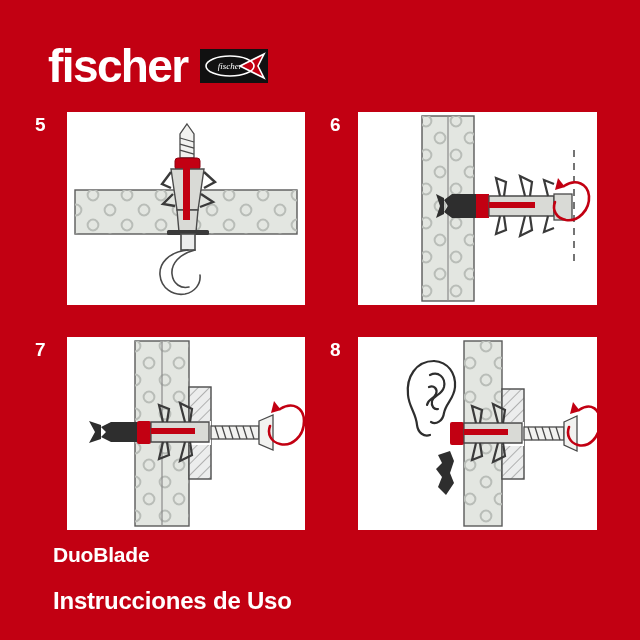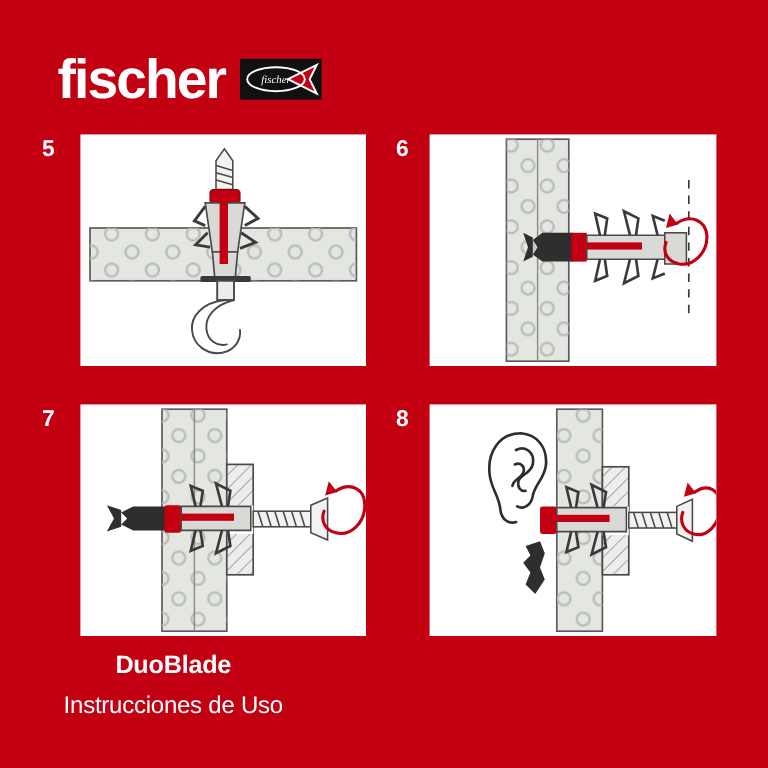--- a/index.html
+++ b/index.html
@@ -11,21 +11,20 @@
     height: 640px;
     background: #c20012;
     font-family: "Liberation Sans", sans-serif;
     overflow: hidden;
   }
   .page {
     position: relative;
     width: 640px;
     height: 572px;
     background: #c20012;
-    text-align: center;
   }
 
   
   .logo {
     position: absolute;
     left: 48px;
     top: 42px;
     display: flex;
     align-items: center;
     height: 48px;
@@ -81,24 +80,24 @@
     color: #ffffff;
   }
   .caption-title {
     font-size: 21px;
     font-weight: bold;
     line-height: 26px;
     letter-spacing: -0.2px;
     font-family: "Liberation Sans", sans-serif;
   }
   .caption-sub {
-    font-size: 20px;
-    font-weight: normal;
+    font-size: 24px;
+    font-weight: bold;
     line-height: 26px;
-    margin-top: 7px;
+    margin-top: 20px;
     letter-spacing: -0.2px;
     font-family: "Liberation Sans", sans-serif;
   }
 </style>
 </head>
 <body>
 
 <div class="page">
 
   <div class="logo">

